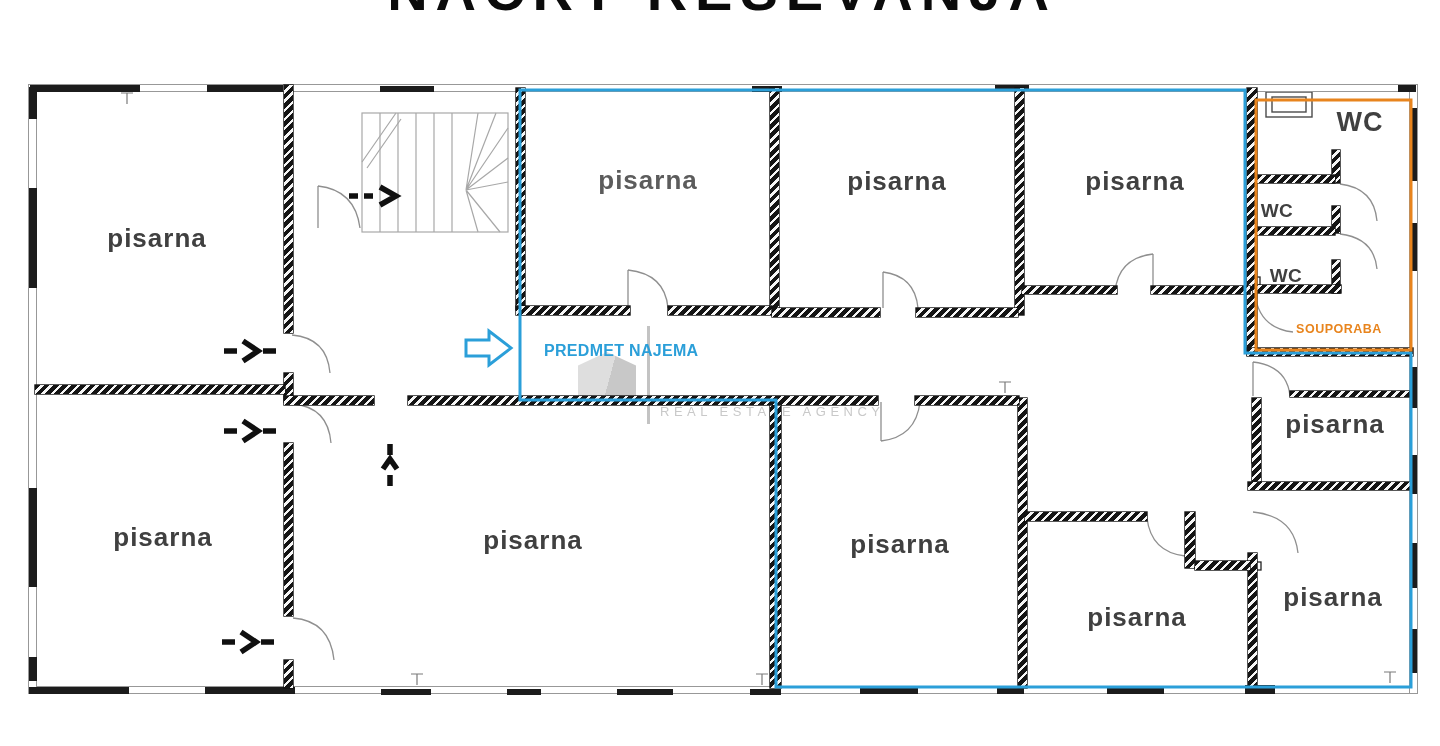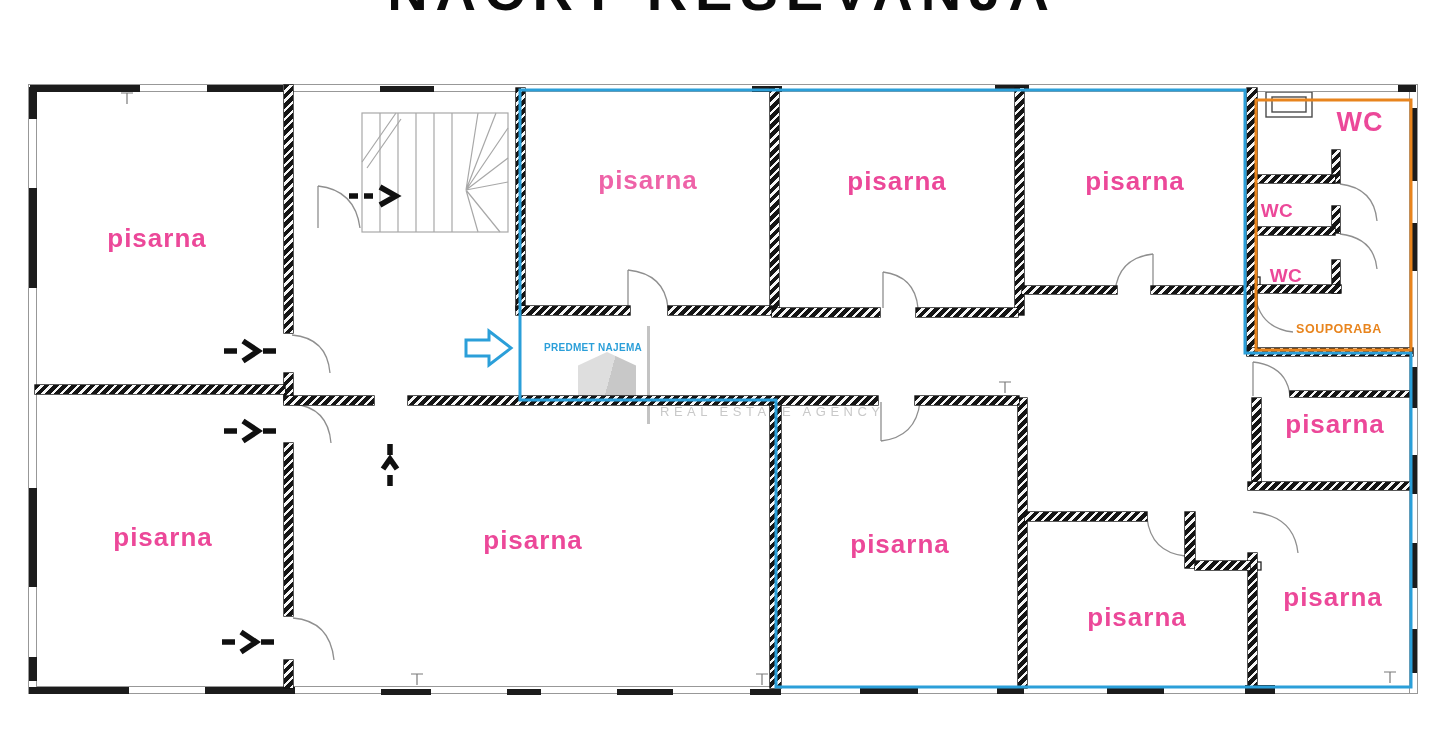--- a/index.html
+++ b/index.html
@@ -6,26 +6,26 @@
   #plan{position:relative;width:1440px;height:746px;background:#ffffff;overflow:hidden;
         font-family:"Liberation Sans",sans-serif;}
   
   .w{position:absolute;background:repeating-linear-gradient(135deg,#141414 0 4px,#f6f6f6 4px 6.5px);
      box-shadow:0 0 0 0.7px #111;}
   
   .x{position:absolute;background:#fff;border:1.2px solid #989898;box-sizing:border-box;}
   
   .win{position:absolute;background:#1c1c1c;}
   .lbl{position:absolute;transform:translate(-50%,-50%);font-weight:600;font-size:26px;
-       letter-spacing:1px;color:#ec4899;white-space:nowrap;text-align:right;}
+       letter-spacing:1px;color:#404040;white-space:nowrap;text-align:right;}
   .wcbig{font-weight:700;font-size:27px;letter-spacing:1px;}
   .wcsmall{font-weight:700;font-size:19px;letter-spacing:0.5px;}
   .title{position:absolute;left:350px;top:-42px;width:744px;text-align:center;
          font-size:56px;font-weight:700;letter-spacing:8px;color:#0b0b0b;white-space:nowrap;}
-  .lease-txt{position:absolute;left:544px;top:342px;font-size:10px;font-weight:700;
+  .lease-txt{position:absolute;left:544px;top:342px;font-size:16px;font-weight:700;
              letter-spacing:0.3px;color:#2b9fd9;}
   .shared-txt{position:absolute;transform:translate(-50%,-50%);left:1339px;top:329px;
               font-size:12.5px;font-weight:600;letter-spacing:0.5px;color:#e8841d;}
   .wm-brand{position:absolute;left:657px;top:338px;font-family:"Liberation Serif",serif;
             font-size:64px;font-weight:400;letter-spacing:1px;color:#c9c9c9;}
   .wm-tag{position:absolute;left:660px;top:404px;font-size:13px;font-weight:500;
           letter-spacing:4.5px;color:#c9c9c9;}
   .wm-house{position:absolute;left:578px;top:352px;width:58px;height:45px;
             background:linear-gradient(105deg,#dedede 55%,#c8c8c8 55%);
             clip-path:polygon(50% 0,100% 30%,100% 100%,0 100%,0 30%);}

